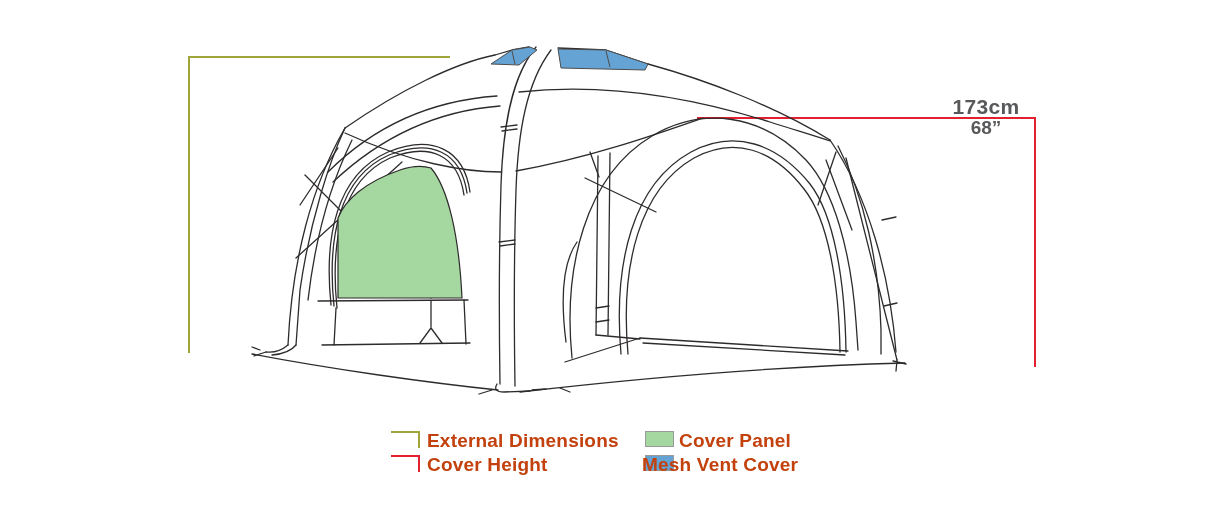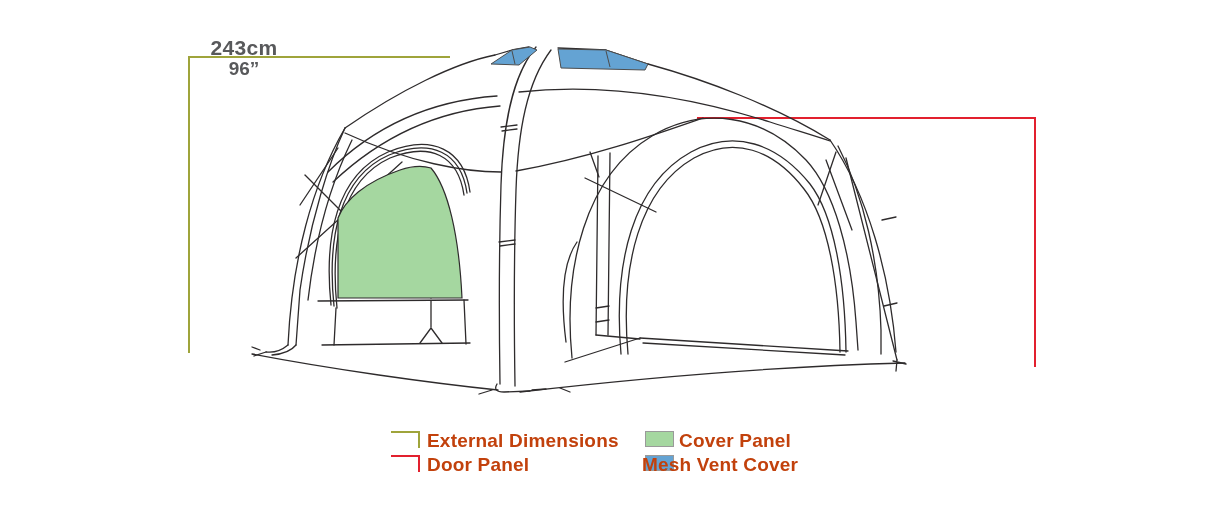--- a/index.html
+++ b/index.html
@@ -118,37 +118,37 @@
              C448,188 459,235 462,298 L338,298 Z" fill="#a5d7a0"></path>
 
     <g>
       <polygon class="vent" points="491,64 512,50 530,47 537,50 519,65" fill="#64a3d3"></polygon>
       <polygon class="vent" points="558,49 606,50 648,64 645,70 561,68" fill="#64a3d3"></polygon>
       <path d="M512,51 L515,64" stroke="#4c4c4c" fill="none" stroke-width="1"></path>
       <path d="M606,51 L610,67" stroke="#4c4c4c" fill="none" stroke-width="1"></path>
     </g>
   </svg>
 
-  <div class="dim-label" style="left:189px;top:36px;">
-    <div class="cm">243cm</div>
-    <div class="inch">96”</div>
+
+  <div class="dim-label" style="left:931px;top:95px;">
+    <div class="cm">173cm</div>
+    <div class="inch">68”</div>
   </div>
-
 
   <div>
 
     <svg class="legend-glyph" style="left:390px;top:429px;" width="34" height="22">
       <polyline points="1,3 29,3 29,19" stroke="#9fa43b"></polyline>
     </svg>
     <div class="legend-label" style="left:427px;top:430px;">External Dimensions</div>
 
     <svg class="legend-glyph" style="left:390px;top:453px;" width="34" height="22">
       <polyline points="1,3 29,3 29,19" stroke="#e2202e"></polyline>
     </svg>
-    <div class="legend-label" style="left:427px;top:454px;">Door Panel</div>
+    <div class="legend-label" style="left:427px;top:454px;">Cover Height</div>
 
     <svg class="legend-swatch-svg" style="left:645px;top:431px;" width="30" height="17">
       <rect x="0.5" y="0.5" width="28" height="15" fill="#a5d7a0"></rect>
     </svg>
     <div class="legend-label" style="left:679px;top:430px;">Cover Panel</div>
 
     <svg class="legend-swatch-svg" style="left:645px;top:455px;" width="30" height="17">
       <rect x="0.5" y="0.5" width="28" height="15" fill="#64a3d3"></rect>
     </svg>
     <div class="legend-label" style="left:642px;top:454px;">Mesh Vent Cover</div>

